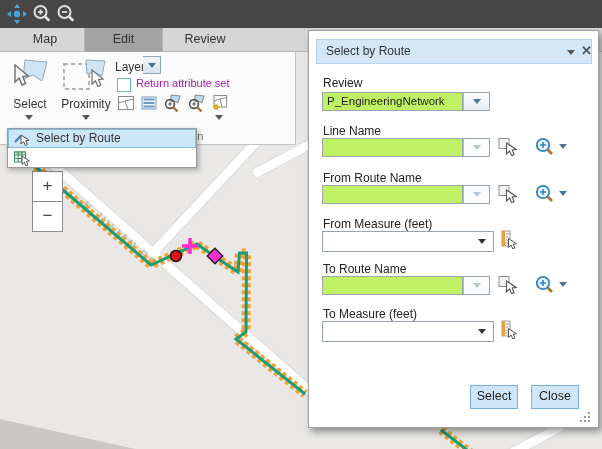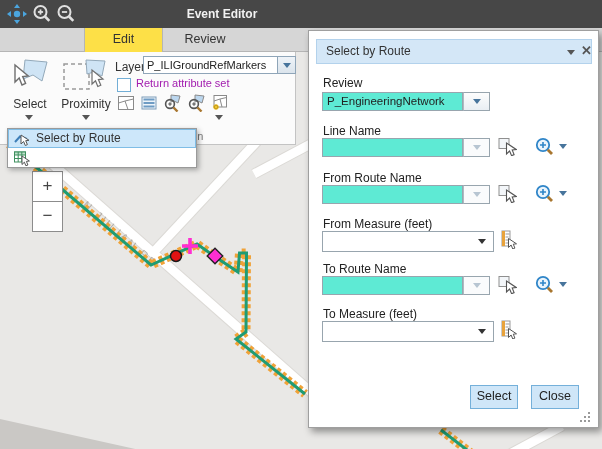--- a/index.html
+++ b/index.html
@@ -12,21 +12,21 @@
   .titlebar{position:absolute;left:0;top:0;width:602px;height:28px;background:#474747;z-index:30;}
   .titlebar .title{position:absolute;left:0;top:0;width:444px;height:28px;line-height:28px;
                    text-align:center;color:#f2f2f2;font-size:12px;font-weight:bold;}
   .tb-ico{position:absolute;top:3px;cursor:pointer;}
 
   
   .tabbar{position:absolute;left:0;top:28px;width:602px;height:23px;background:#d6d6d6;
           border-bottom:1px solid #b5b5b5;z-index:20;}
   .tab{position:absolute;top:0;height:23px;line-height:23px;text-align:center;
        font-size:12.5px;color:#333;cursor:pointer;}
-  .tab.active{background:#fde047;border-left:1px solid #b5b5b5;border-right:1px solid #b5b5b5;
+  .tab.active{background:#a3a3a3;border-left:1px solid #b5b5b5;border-right:1px solid #b5b5b5;
               height:24px;z-index:2;}
 
   
   .ribbon{position:absolute;left:0;top:52px;width:295px;height:92px;background:#fbfbfb;
           border-right:1px solid #c3c3c3;border-bottom:1px solid #c3c3c3;z-index:20;}
   .big-label{position:absolute;font-size:12px;color:#333;text-align:center;}
   .cd{width:0;height:0;border-left:4px solid transparent;border-right:4px solid transparent;
       border-top:5px solid #6b8aa5;display:inline-block;}
   .cd.dark{border-top-color:#555;}
   .cd.pale{border-top-color:#b7c5d2;}
@@ -60,21 +60,21 @@
   
   .panel{position:absolute;left:308px;top:30px;width:289px;height:396px;background:#fff;
          border:1px solid #9f9f9f;box-shadow:3px 4px 7px rgba(0,0,0,.38);z-index:40;}
   .p-header{position:absolute;left:7px;top:8px;width:274px;height:23px;background:#d4e7f7;
             border:1px solid #b3d2ec;}
   .p-title{position:absolute;left:9px;top:0;line-height:23px;font-size:12px;color:#333;}
   .p-caret{position:absolute;left:250px;top:10px;}
   .p-close{position:absolute;left:264px;top:3px;font-size:13px;font-weight:bold;color:#555;cursor:pointer;}
   .p-label{position:absolute;left:14px;font-size:12px;color:#222;}
   .combo{position:absolute;left:13px;width:168px;height:19px;display:flex;cursor:pointer;}
-  .combo .box{flex:1;background:#5eead4;border:1px solid #98a5ae;font-size:11.5px;color:#222;
+  .combo .box{flex:1;background:#bef264;border:1px solid #98a5ae;font-size:11.5px;color:#222;
               line-height:17px;padding:0 4px;white-space:nowrap;overflow:hidden;}
   .combo .arrow{width:25px;border:1px solid #98a5ae;border-left:1px solid #aebac2;
                 display:flex;align-items:center;justify-content:center;background:linear-gradient(#fdfdfd,#e9eef3);}
   .combo.dis .arrow{background:#fafbfc;}
   .mcombo{position:absolute;left:13px;width:170px;height:19px;background:#fff;
           border:1px solid #98a5ae;cursor:pointer;}
   .mcombo .cd{position:absolute;right:7px;top:7px;border-top-color:#333;}
   .f-ico{position:absolute;cursor:pointer;}
   .btn{position:absolute;top:354px;height:22px;background:#cfe6f8;border:1px solid #74b0da;
        font-size:12.5px;color:#222;text-align:center;line-height:21px;cursor:pointer;}
@@ -142,24 +142,24 @@
         <line x1="14" y1="13.5" x2="18.3" y2="17.8" stroke="#e0e0e0" stroke-width="2.6"></line>
         </svg>
     </span>
     <span class="tb-ico" style="left:55px">
       <svg width="22" height="22">
           <circle cx="9.5" cy="9" r="6" fill="none" stroke="#e0e0e0" stroke-width="2"></circle>
         <line x1="6.9" y1="9" x2="12.1" y2="9" stroke="#e0e0e0" stroke-width="1.8"></line>
         <line x1="14" y1="13.5" x2="18.3" y2="17.8" stroke="#e0e0e0" stroke-width="2.6"></line>
         </svg>
     </span>
-    <span class="title">Event Editor</span>
   </div>
 
   <div class="tabbar">
+    <div class="tab" style="left:6px;width:78px">Map</div>
     <div class="tab active" style="left:84px;width:77px">Edit</div>
     <div class="tab" style="left:162px;width:86px">Review</div>
   </div>
 
   <div class="ribbon">
 
     <div class="abs" style="left:4px;top:3px;width:52px;height:78px">
       <span class="abs" style="left:4px;top:2px">
         <svg width="42" height="38">
             <path d="M17 3 L39 5 L34 24 L25 18 L15 22 Z" fill="#cfe4f5" stroke="#93a9ba"></path>
@@ -177,21 +177,20 @@
           <path d="M24 3 L43 4 L40 19 L32 15 L25 17 Z" fill="#cfe4f5" stroke="#93a9ba"></path>
           <path d="M30 13 l0 14 3.5-3.3 2.3 5.8 3-1.3 -2.4-5.6 4.6-.5 z" fill="#fff" stroke="#6f6f6f" stroke-width="1.2"></path>
           </svg>
       </span>
       <span class="big-label" style="left:0;top:42px;width:56px">Proximity</span>
       <span class="cd dark abs" style="left:24px;top:60px"></span>
     </div>
 
     <span class="layer-label">Layer:</span>
     <div class="layer-combo">
-      <span class="val">P_ILIGroundRefMarkers</span>
       <span class="arrow">
           <span class="cd blue"></span>
         </span>
     </div>
 
     <div class="checkbox"></div>
     <span class="cb-label">Return attribute set</span>
 
     <span class="mini" style="left:117px">
       <svg width="18" height="18">

